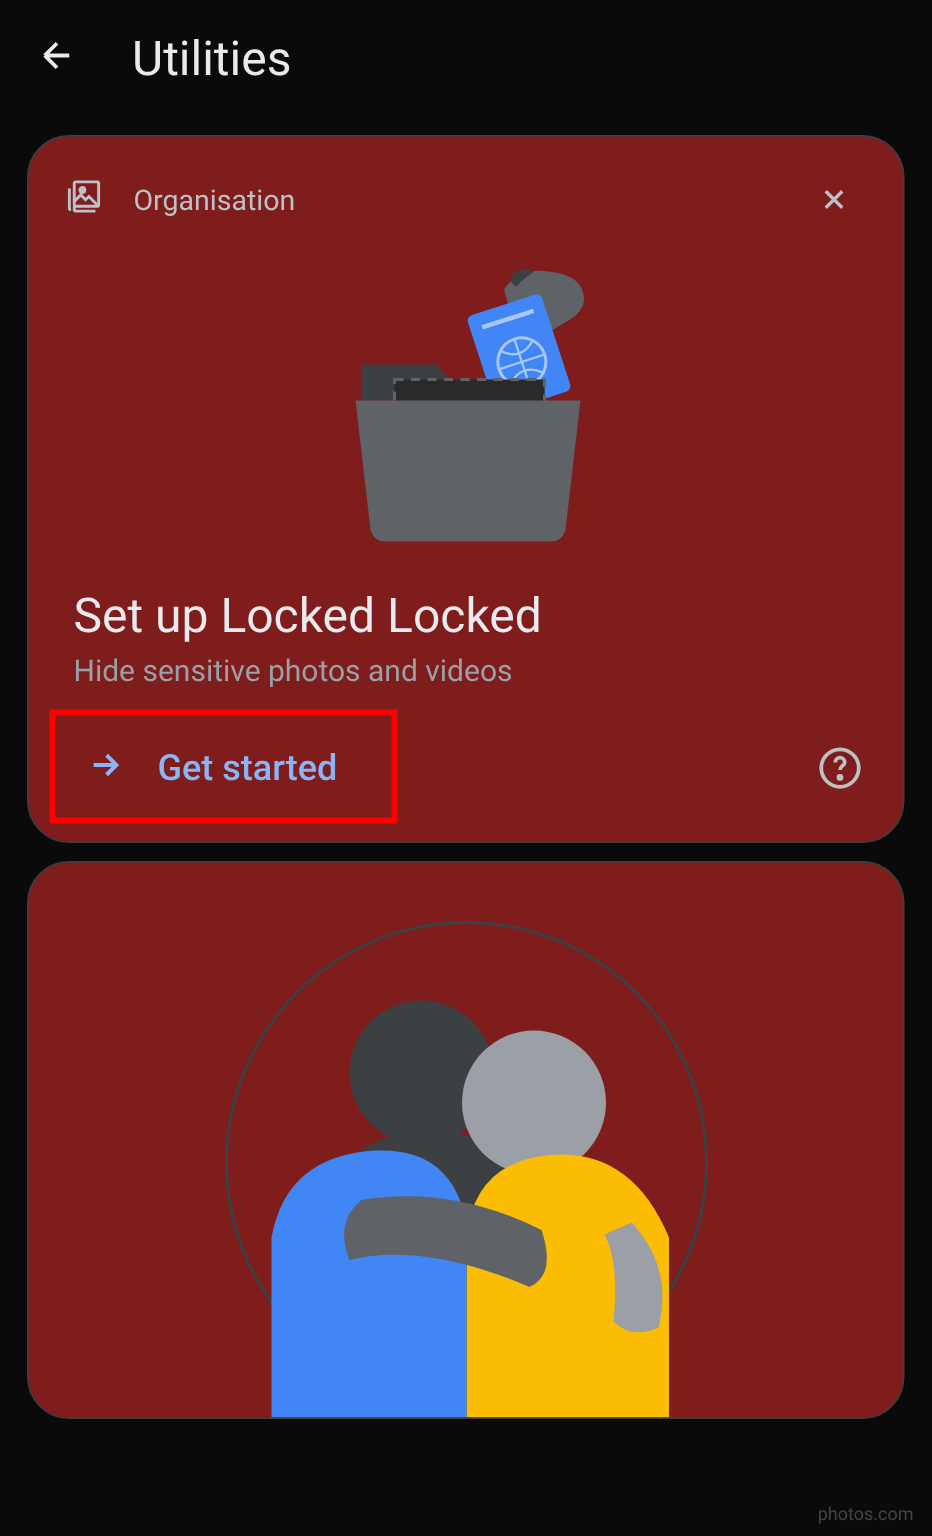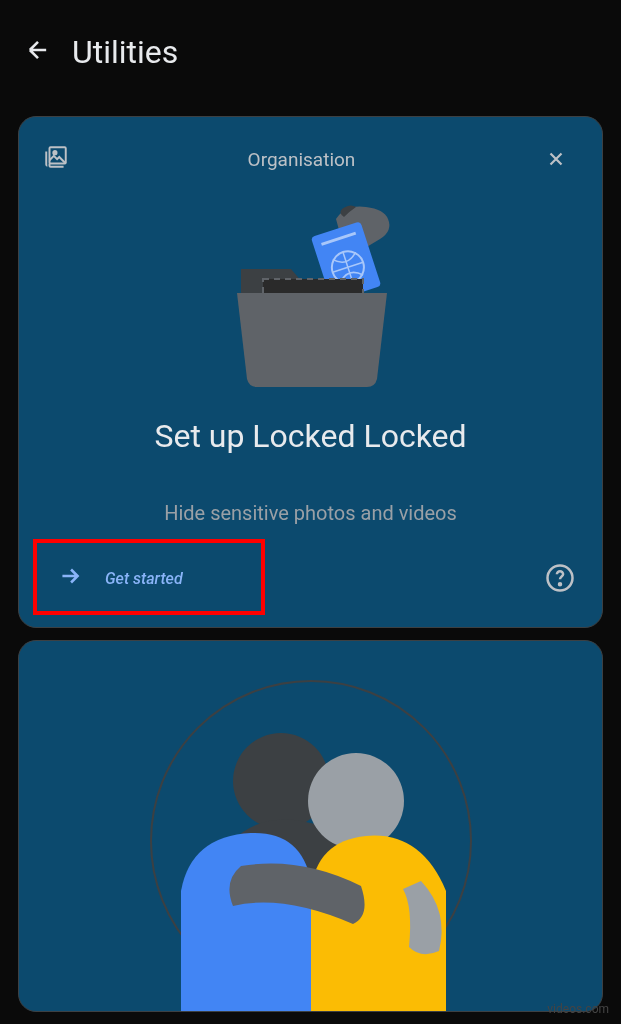--- a/index.html
+++ b/index.html
@@ -7,36 +7,35 @@
       width: 621px;
       height: 1024px;
       background: #0a0a0a;
       font-family: Roboto, Arial, sans-serif;
       color: #e8eaed;
       overflow: hidden;
     }
     .header {
       display: flex;
       align-items: center;
-      padding: 33px 24px;
-      gap: 20px;
+      padding: 20px 24px;
+      gap: 36px;
     }
     .header-title {
       font-size: 32px;
       font-weight: 400;
       color: #e8eaed;
     }
     .card {
       margin: 12px 18px;
       border: 1px solid #3c4043;
-      border-radius: 18px;
-      background: #0c4a6e;
+      border-radius: 28px;
+      background: #7f1d1d;
       position: relative;
       overflow: hidden;
-      text-align: center;
     }
     .card-header {
       display: flex;
       align-items: center;
       padding: 20px 24px 8px 24px;
       gap: 20px;
     }
     .card-label {
       font-size: 19px;
       color: #bdc1c6;
@@ -59,39 +58,37 @@
     .card-title {
       font-size: 32px;
       font-weight: 400;
       color: #e8eaed;
       padding: 8px 30px 6px 30px;
     }
     .card-subtitle {
       font-size: 20px;
       color: #9aa0a6;
       padding: 0 30px 24px 30px;
-      margin-top: 40px;
     }
     .card-footer {
       display: flex;
       align-items: center;
       padding: 0 20px 20px 20px;
     }
     .action-link {
       display: flex;
       align-items: center;
       gap: 22px;
       padding: 14px 18px;
       cursor: pointer;
     }
     .action-text {
       color: #8ab4f8;
-      font-size: 16px;
+      font-size: 24px;
       font-weight: 500;
-      font-style: italic;
     }
     .highlight {
       border: 4px solid #ff0000;
       position: absolute;
       left: 14px;
       bottom: 12px;
       width: 232px;
       height: 76px;
       pointer-events: none;
     }
@@ -207,13 +204,13 @@
 
       <path d="M60 360 v-120 q10 -55 70 -58 q50 -2 60 48 v130 z" fill="#4285f4"></path>
 
       <path d="M120 215 q60 -10 120 20 q10 30 -8 38 q-70 -30 -120 -18 q-10 -25 8 -40" fill="#5f6368"></path>
 
       <path d="M300 230 q28 30 18 70 q-18 8 -30 -4 q4 -40 -6 -58 z" fill="#9aa0a6"></path>
     </svg>
   </div>
 </div>
 
-<div class="watermark">videos.com</div>
+<div class="watermark">photos.com</div>
 
 </body></html>

